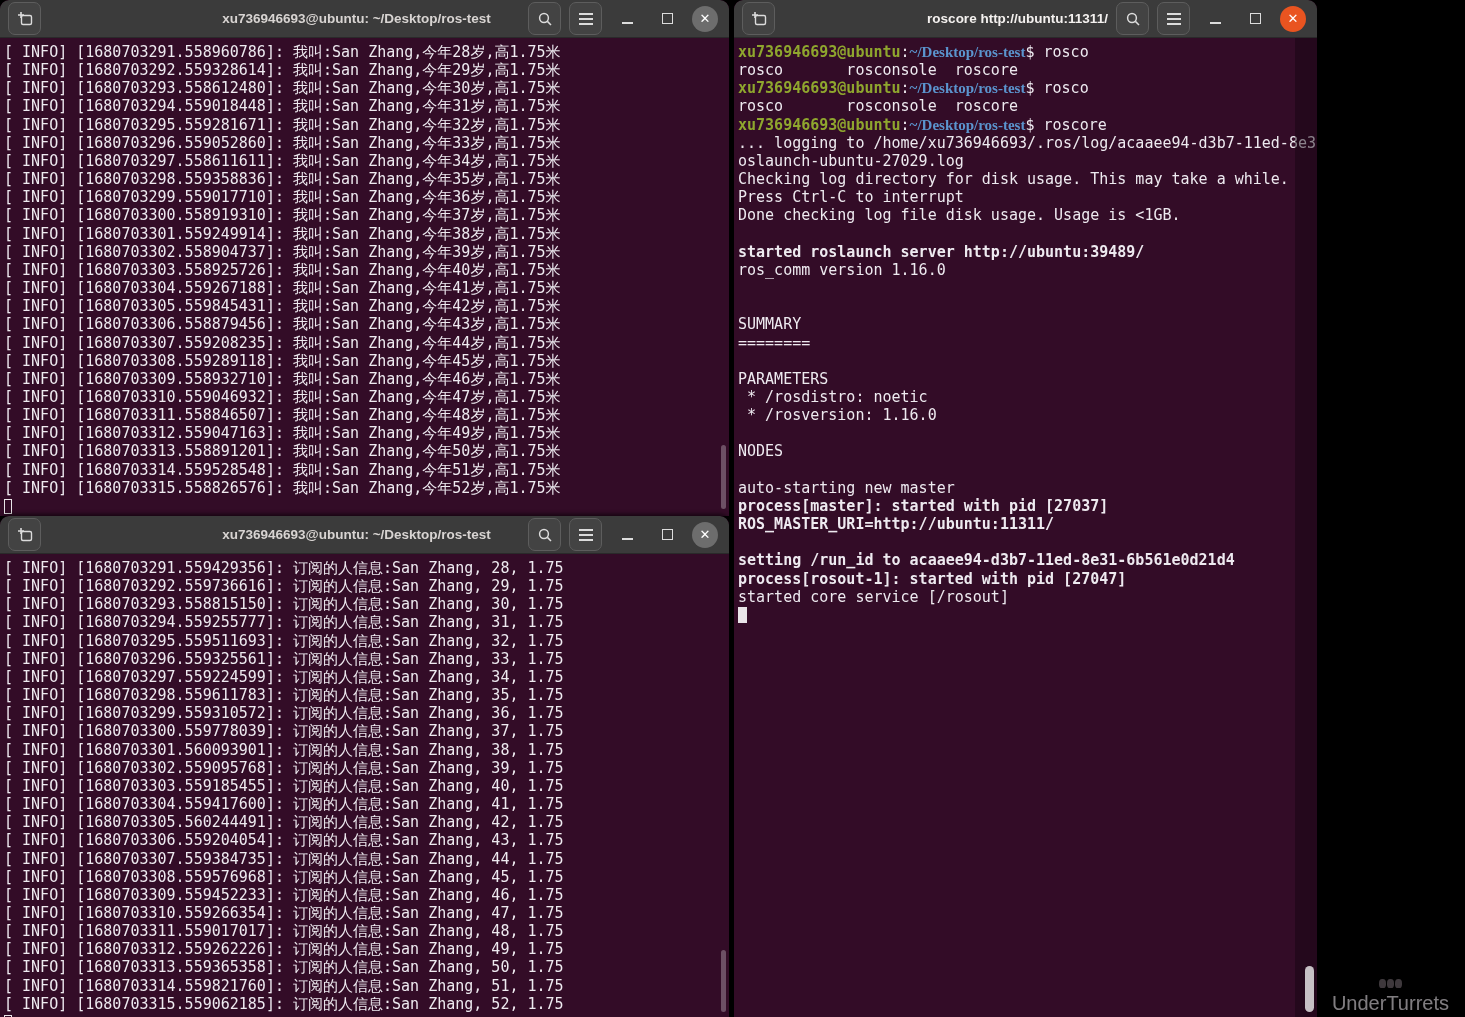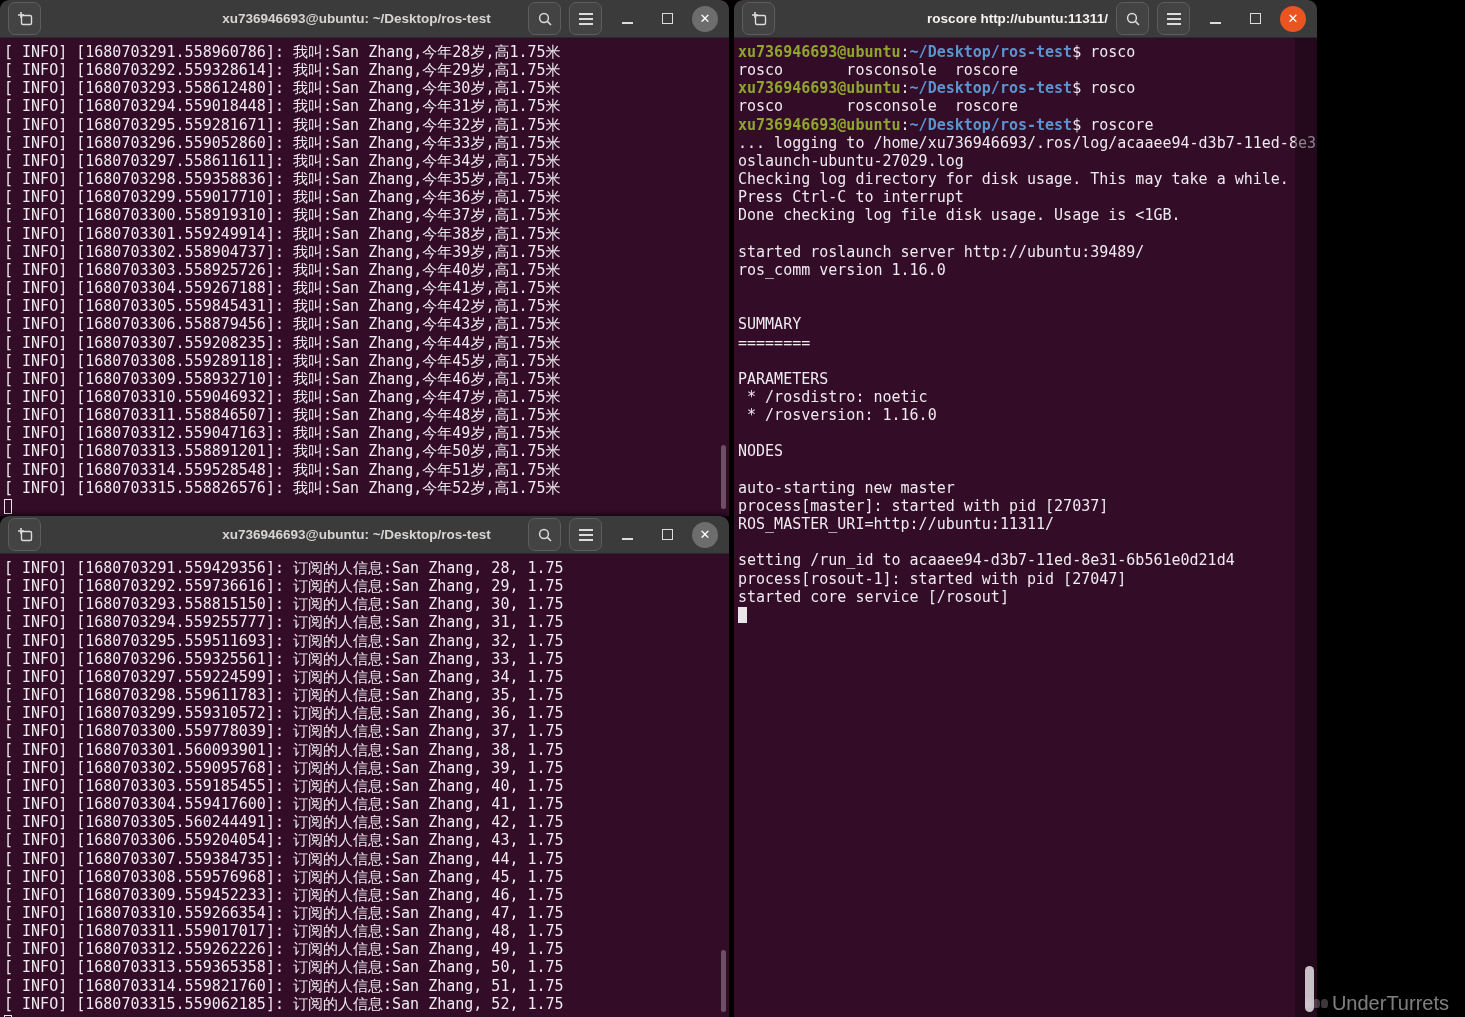--- a/index.html
+++ b/index.html
@@ -52,22 +52,22 @@
   .hamburger{display:flex;flex-direction:column;gap:3px;}
   .hamburger i{display:block;width:14px;height:2px;background:#dcdcdc;}
 
   .term-body{
     position:absolute;top:38px;left:0;right:0;bottom:0;
     padding:5px 0 12px 4px;font-size:15px;color:var(--text);
     white-space:pre;overflow:hidden;
   }
   .tline{height:18.16px;line-height:18.16px;}
   .g{color:var(--green);font-weight:bold;}
-  .b{color:var(--blue);font-weight:bold;}
-  .bold{font-weight:normal;}
+  .b{color:var(--blue);font-weight:bold;font-family:Liberation Serif, serif;}
+  .bold{font-weight:bold;}
   .cursor-hollow{
     display:inline-block;width:8px;height:15px;
     border:1px solid #e9e5e8;vertical-align:middle;box-sizing:border-box;
   }
   .cursor-solid{
     display:inline-block;width:9px;height:16px;
     background:#e9e5e8;vertical-align:middle;
   }
 
   .scroll-thumb{
@@ -81,21 +81,21 @@
     background:rgba(18,4,15,0.45);
   }
   .core-thumb{
     position:absolute;right:3px;bottom:5px;width:9px;height:46px;
     border-radius:5px;background:#c7c1c5;
   }
 
   .watermark{
     position:absolute;right:16px;bottom:2px;display:flex;align-items:center;gap:4px;
     font-family:"Liberation Sans",sans-serif;font-size:20px;
-    color:rgba(233,227,233,0.55);z-index:5;pointer-events:none;
+    color:rgba(233,227,233,0.55);z-index:5;pointer-events:none;flex-direction:column;
   }
   .wm-logo{display:flex;gap:1px;opacity:.5;}
   .wm-logo i{display:block;width:7px;height:9px;border-radius:45% 45% 40% 40%;background:rgba(226,205,220,.55);}
 </style>
 </head>
 <body>
 
 <div class="window win-pub">
   <div class="titlebar">
     <div class="tb-btn boxed new-tab">

